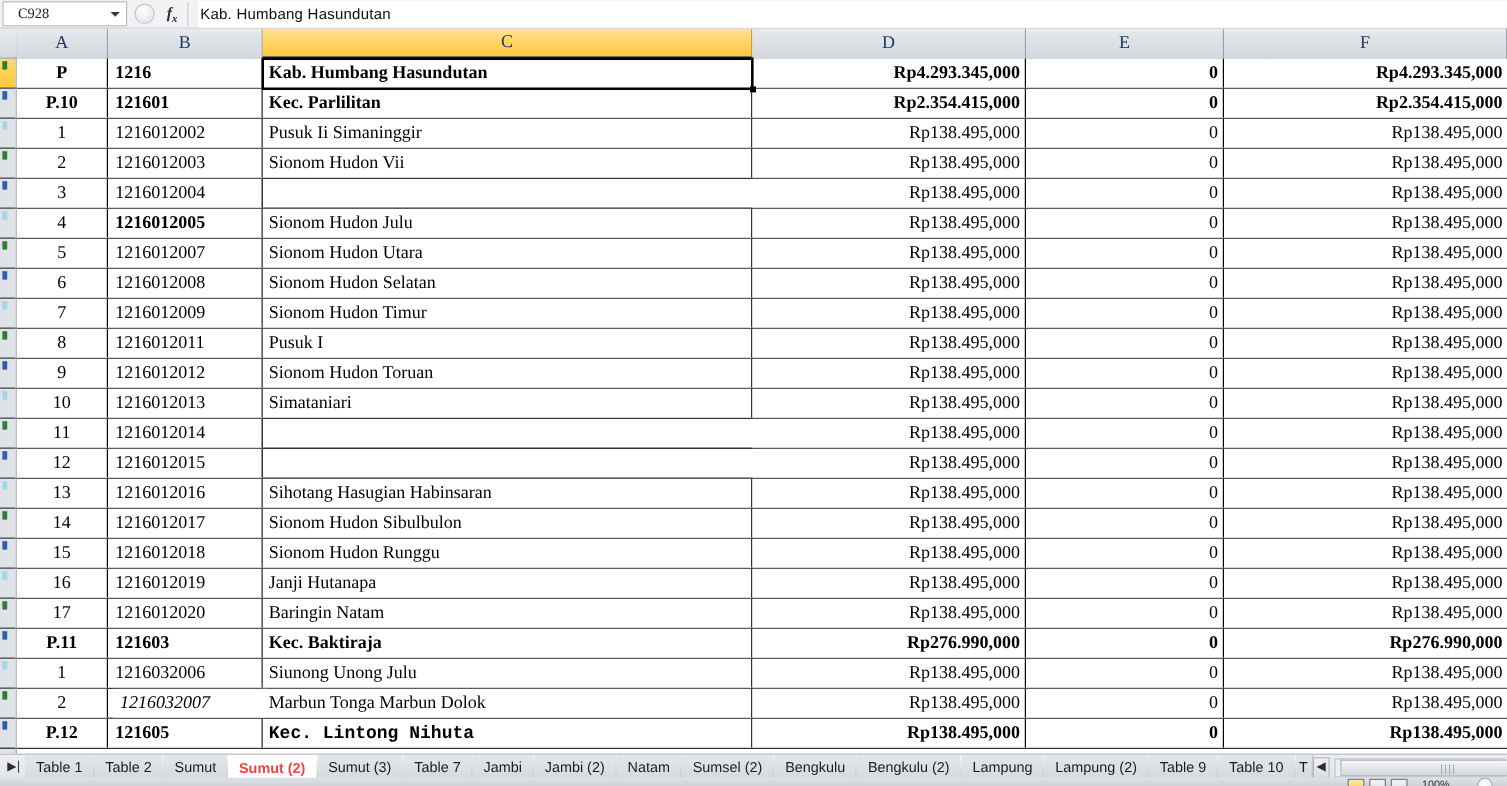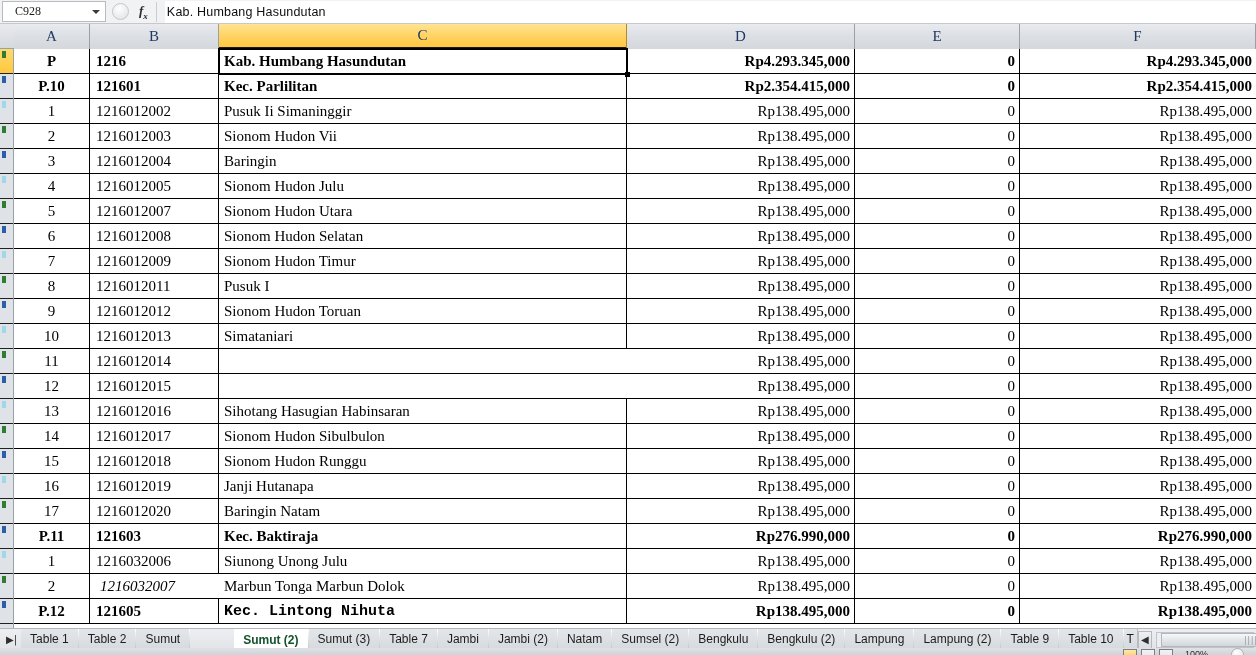--- a/index.html
+++ b/index.html
@@ -191,24 +191,23 @@
     position: relative;
   }
   .tab::after {
     content: ""; position: absolute; right: -1px; top: 0;
     width: 1px; height: 20px;
     background: linear-gradient(to bottom, #ffffff 0%, #c2c6cb 100%);
   }
   .tab.active {
     background: #ffffff;
     font-weight: bold;
-    color: #14532d;
+    color: #ef4444;
     height: 21px;
     border-right: 1px solid #b9bdc2;
-    margin-left: 44px;
   }
   .tab.clipped { overflow: hidden; }
   #tab-scroll-right {
     display: flex; align-items: center; justify-content: center;
     width: 14px; height: 18px; margin-top: 2px;
     background: linear-gradient(to bottom, #eef0f2 0%, #dadde1 100%);
     border: 1px solid #b6babf;
   }
   #hscroll {
     flex: 1; height: 16px; margin: 3px 2px 0 4px;
@@ -379,28 +378,27 @@
         <div class="cell c-a" style="left: 0px; width: 76px;">2</div>
         <div class="cell c-b" style="left: 76px; width: 129px;">1216012003</div>
         <div class="cell c-c" style="left: 205px; width: 408px;">Sionom Hudon Vii</div>
         <div class="cell c-d" style="left: 613px; width: 228px;">Rp138.495,000</div>
         <div class="cell c-e" style="left: 841px; width: 165px;">0</div>
         <div class="cell c-f c-empty" style="left: 1006px; width: 236px;">Rp138.495,000</div>
       </div>
       <div class="row" style="top: 100px; height: 25px;">
         <div class="cell c-a" style="left: 0px; width: 76px;">3</div>
         <div class="cell c-b" style="left: 76px; width: 129px;">1216012004</div>
-        <div class="cell c-c" style="left: 205px; width: 408px;">Baringin</div>
         <div class="cell c-d" style="left: 613px; width: 228px;">Rp138.495,000</div>
         <div class="cell c-e" style="left: 841px; width: 165px;">0</div>
         <div class="cell c-f c-empty" style="left: 1006px; width: 236px;">Rp138.495,000</div>
       </div>
       <div class="row" style="top: 125px; height: 25px;">
         <div class="cell c-a" style="left: 0px; width: 76px;">4</div>
-        <div class="cell c-b" style="left: 76px; width: 129px;">1216012005</div>
+        <div class="cell c-b" style="left: 76px; width: 129px; font-weight: bold;">1216012005</div>
         <div class="cell c-c" style="left: 205px; width: 408px;">Sionom Hudon Julu</div>
         <div class="cell c-d" style="left: 613px; width: 228px;">Rp138.495,000</div>
         <div class="cell c-e" style="left: 841px; width: 165px;">0</div>
         <div class="cell c-f c-empty" style="left: 1006px; width: 236px;">Rp138.495,000</div>
       </div>
       <div class="row" style="top: 150px; height: 25px;">
         <div class="cell c-a" style="left: 0px; width: 76px;">5</div>
         <div class="cell c-b" style="left: 76px; width: 129px;">1216012007</div>
         <div class="cell c-c" style="left: 205px; width: 408px;">Sionom Hudon Utara</div>
         <div class="cell c-d" style="left: 613px; width: 228px;">Rp138.495,000</div>

